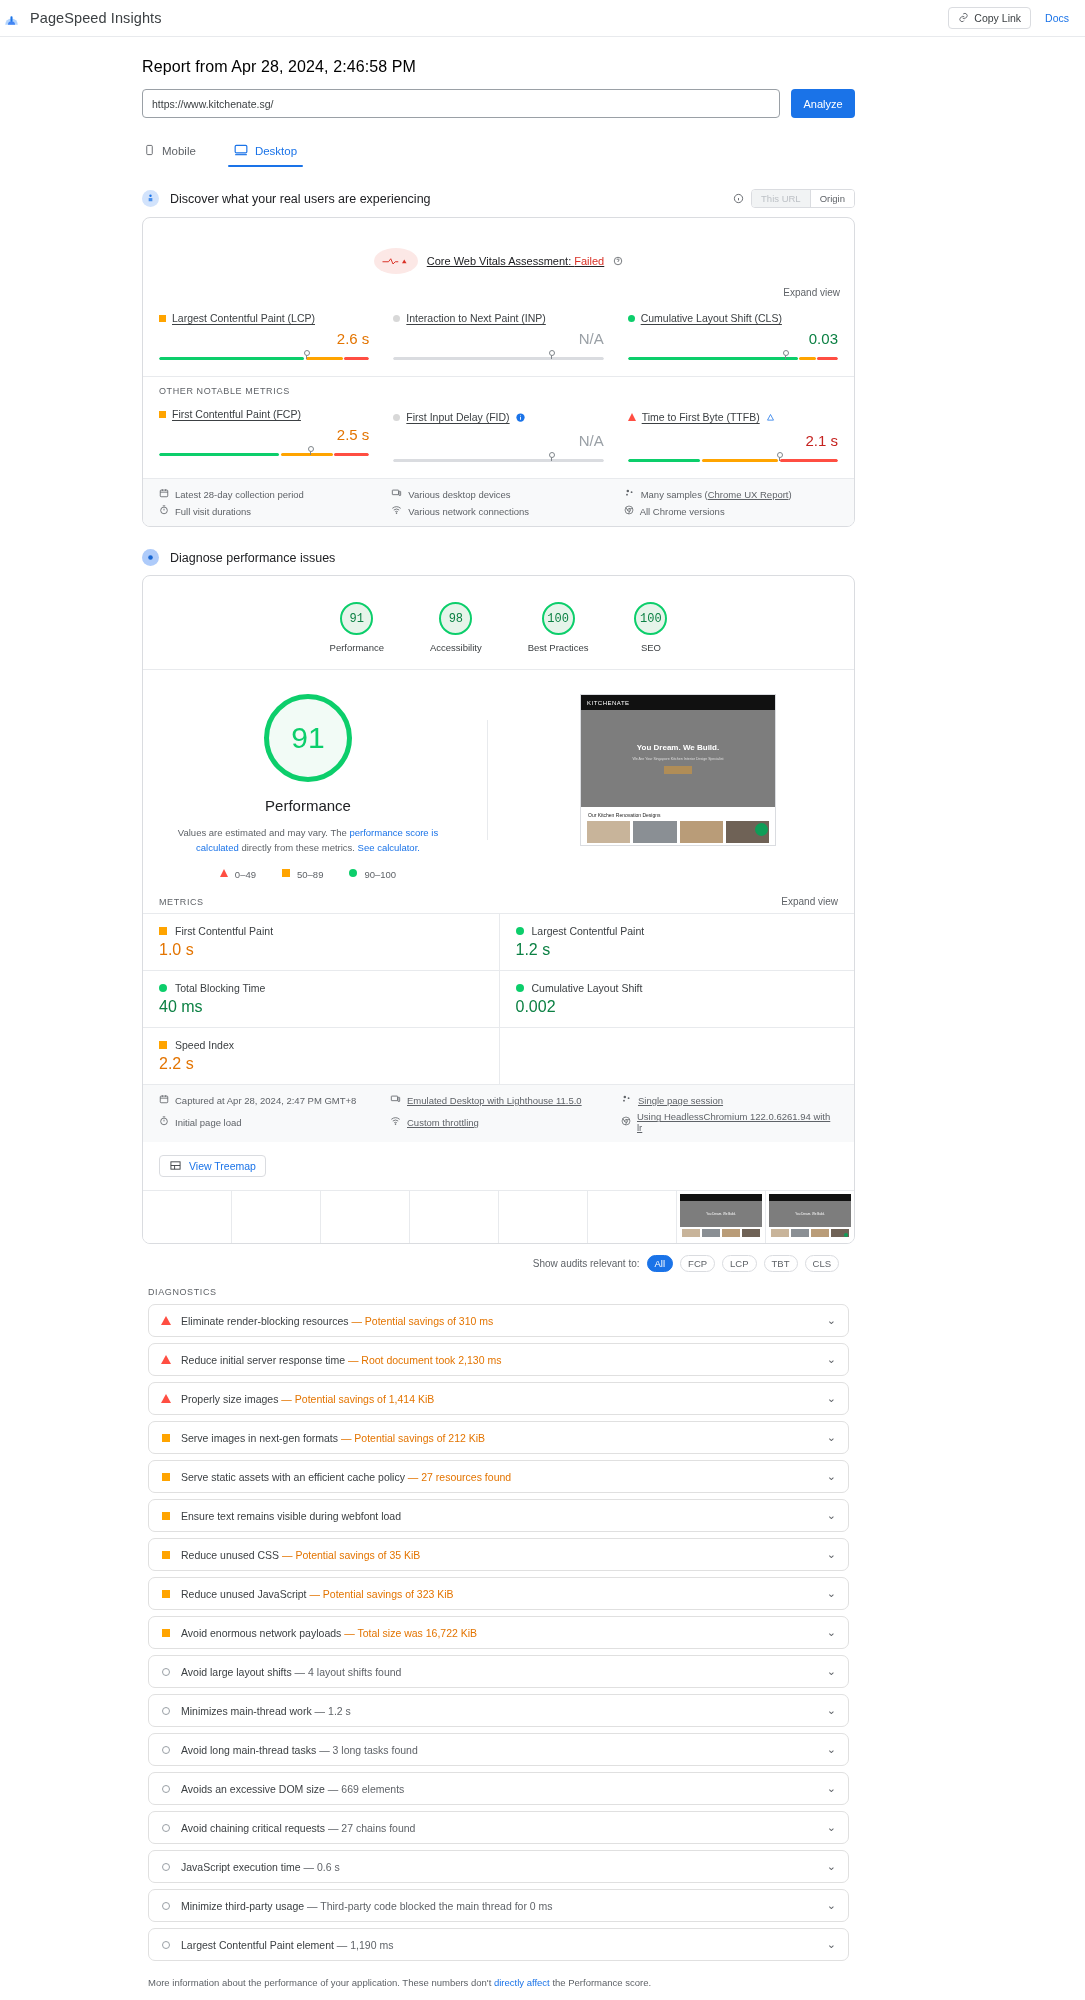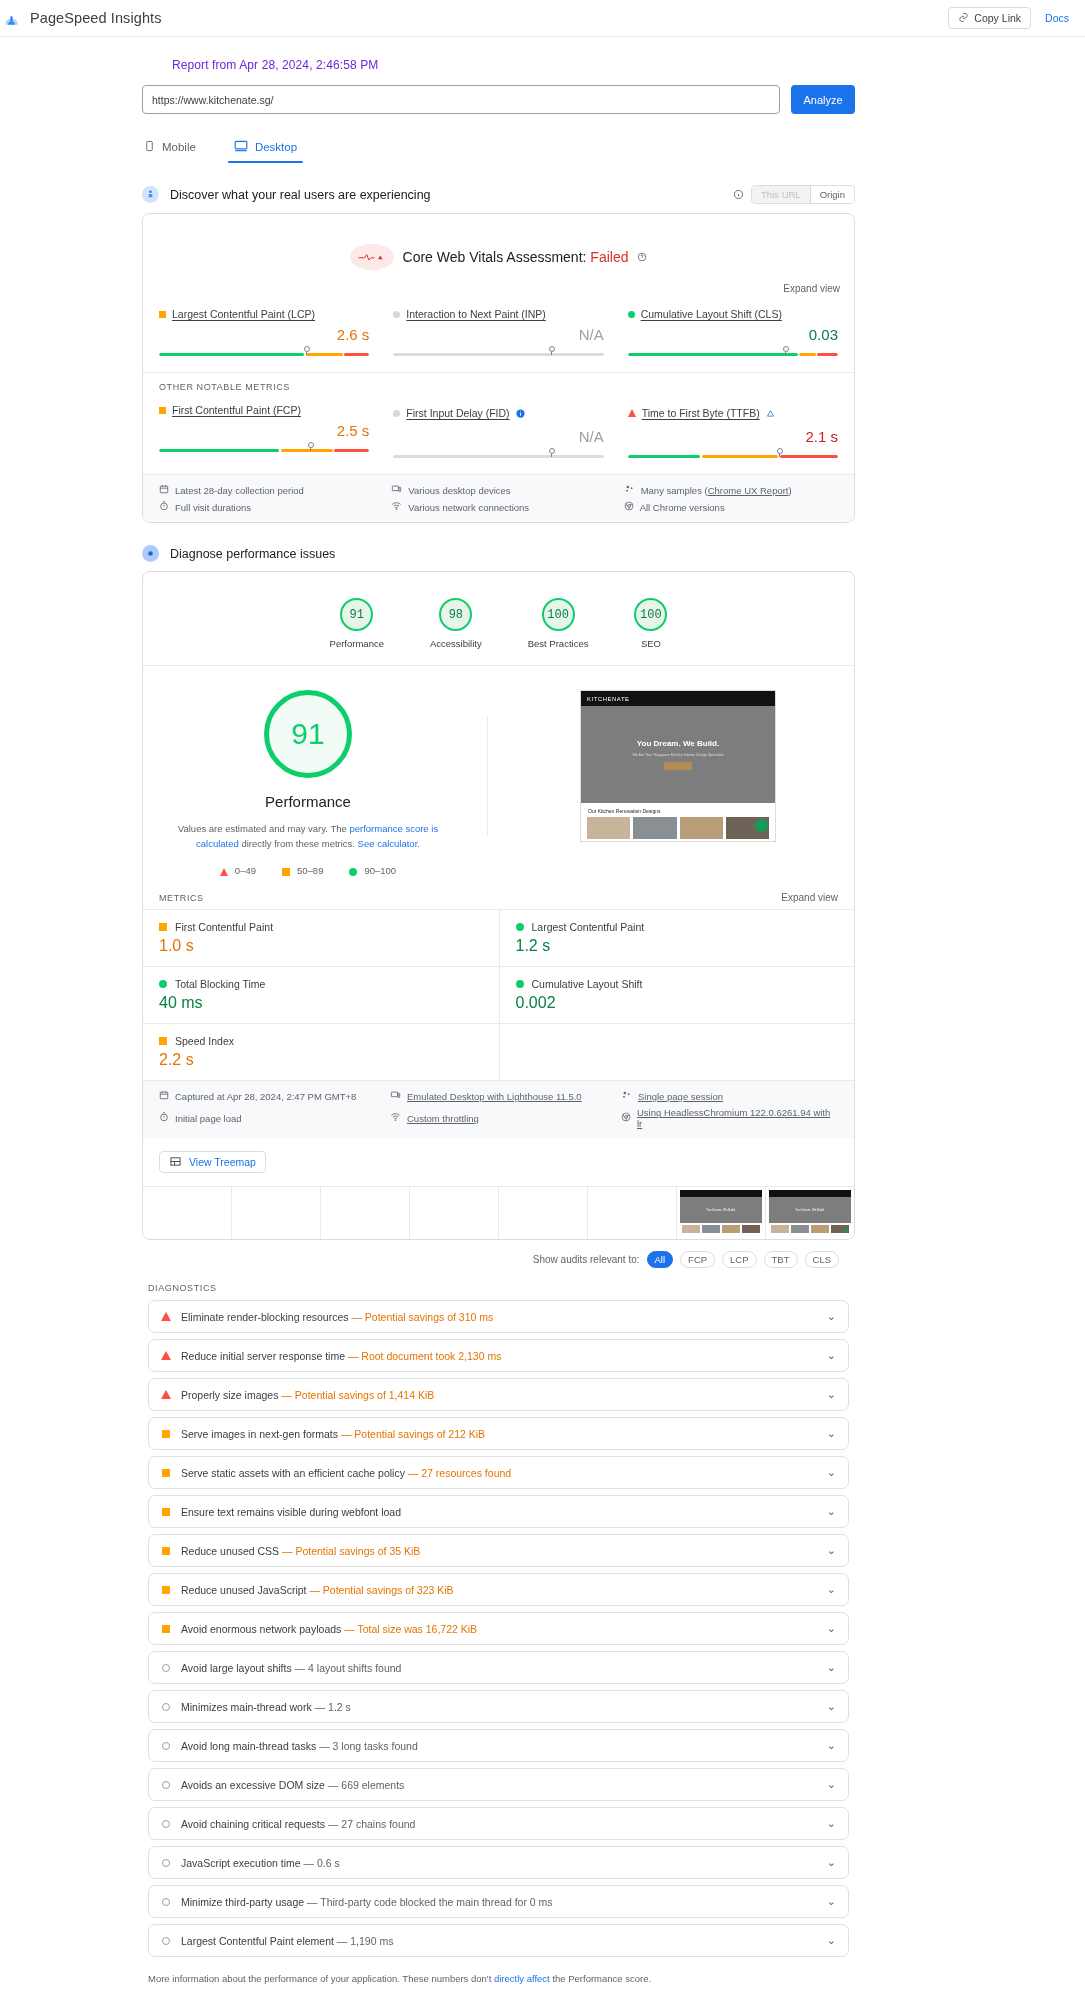--- a/index.html
+++ b/index.html
@@ -31,22 +31,22 @@
     display: flex; align-items: center; gap: 5px;
     font-size: 10.5px; color: #3c4043; background: #fff; cursor: pointer;
   }
   .docs-link { font-size: 10.5px; color: #1a73e8; text-decoration: none; cursor: pointer; }
 
   
   .page { padding: 0 0 0 0; }
   .content { width: 713px; margin-left: 142px; }
 
   .report-title {
-    font-size: 12px; color: #6d28d9; font-weight: 400;
-    padding: 21px 0 13px 0; letter-spacing: .1px; margin-left: 30px;
+    font-size: 16px; color: #000000; font-weight: 400;
+    padding: 21px 0 13px 0; letter-spacing: .1px;
   }
 
   .url-row { display: flex; gap: 11px; align-items: stretch; }
   .url-input {
     flex: 1; height: 29px; border: 1px solid #9aa0a6; border-radius: 4px;
     padding: 0 9px; font-size: 10.5px; color: #3c4043;
     font-family: "Liberation Sans", sans-serif; background: #fff;
   }
   .analyze-btn {
     width: 64px; background: #1a73e8; color: #fff; border: none; border-radius: 4px;
@@ -97,21 +97,21 @@
 
   
   .cwv-head {
     display: flex; align-items: center; justify-content: center; gap: 9px;
     padding: 30px 0 8px 0;
   }
   .cwv-pill {
     width: 44px; height: 26px; border-radius: 50%;
     background: #fce8e6; display:flex; align-items:center; justify-content:center;
   }
-  .cwv-text { font-size: 14px; color: #202124; }
+  .cwv-text { font-size: 11px; color: #202124; text-decoration: underline; }
   .cwv-fail { color: #d93025; }
   .expand-row { text-align: right; padding: 0 14px 2px 0; }
   .expand-link { font-size: 10px; color: #5f6368; cursor: pointer; }
 
   .metrics-grid { display: grid; grid-template-columns: 1fr 1fr 1fr; padding: 10px 16px 0 16px; gap: 0 24px; }
   .metric { padding-bottom: 16px; }
   .metric-label-row { display: flex; align-items: center; gap: 6px; }
   .m-dot { width: 7px; height: 7px; flex: 0 0 auto; }
   .m-dot.sq-orange { background: #ffa400; }
   .m-dot.c-green { background: #0cce6b; border-radius: 50%; }
@@ -162,21 +162,21 @@
   .big-ring {
     width: 88px; height: 88px; border-radius: 50%;
     border: 5px solid #0cce6b; background: #f2fbf6;
     display: flex; align-items: center; justify-content: center;
     font-size: 30px; color: #0cce6b; font-family: "Liberation Sans", sans-serif;
   }
   .perf-word { font-size: 15px; color: #202124; margin-top: 15px; }
   .perf-note { font-size: 9.5px; color: #5f6368; text-align: center; line-height: 1.55; margin-top: 12px; width: 270px; }
   .perf-note a { color: #1a73e8; text-decoration: none; }
   .legend { display: flex; gap: 26px; justify-content: center; margin-top: 14px; }
-  .lg { display: flex; align-items: flex-end; gap: 7px; font-size: 9.5px; color: #5f6368; }
+  .lg { display: flex; align-items: flex-start; gap: 7px; font-size: 9.5px; color: #5f6368; }
   .perf-divider { width: 1px; background: #e8eaed; margin: 26px 14px 40px 14px; }
   .perf-right { flex: 1; display: flex; justify-content: center; }
 
   
   .thumb {
     width: 196px; height: 152px; border: 1px solid #dadce0; background: #fff;
     position: relative; overflow: hidden;
   }
   .th-nav { height: 15px; background: #111; display:flex; align-items:center; padding-left:6px; }
   .th-logo { color: #fff; font-size: 6px; letter-spacing: .5px; }

